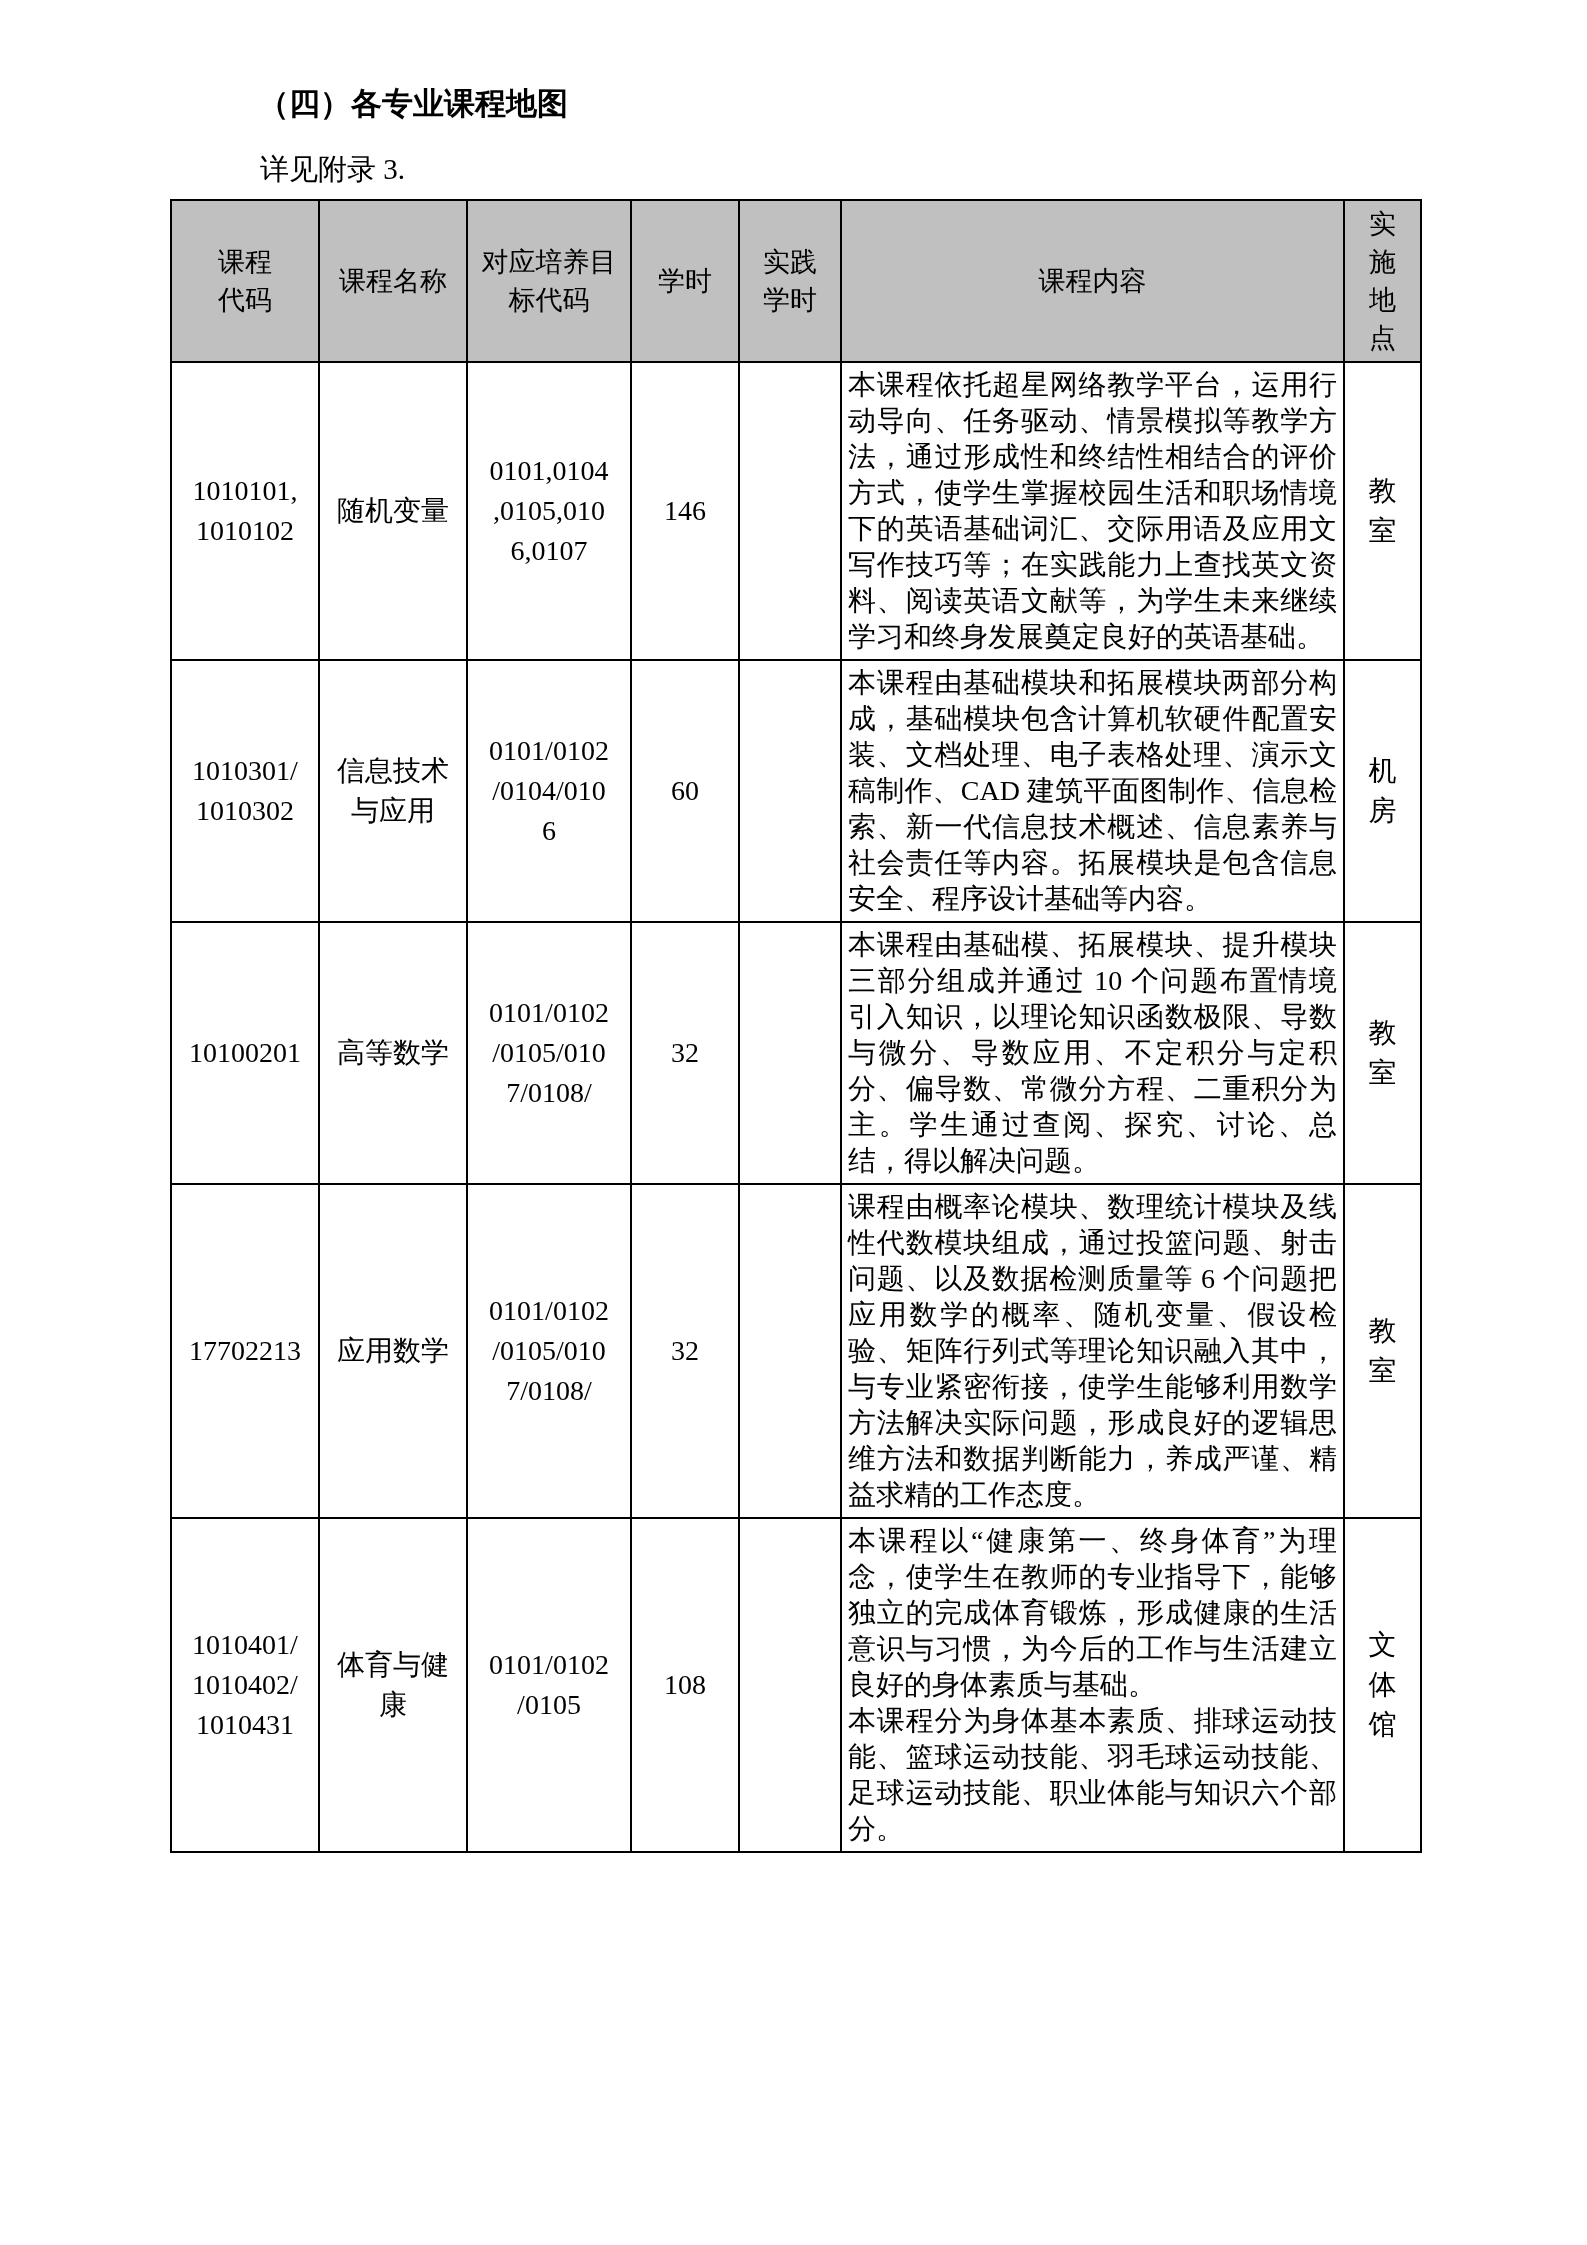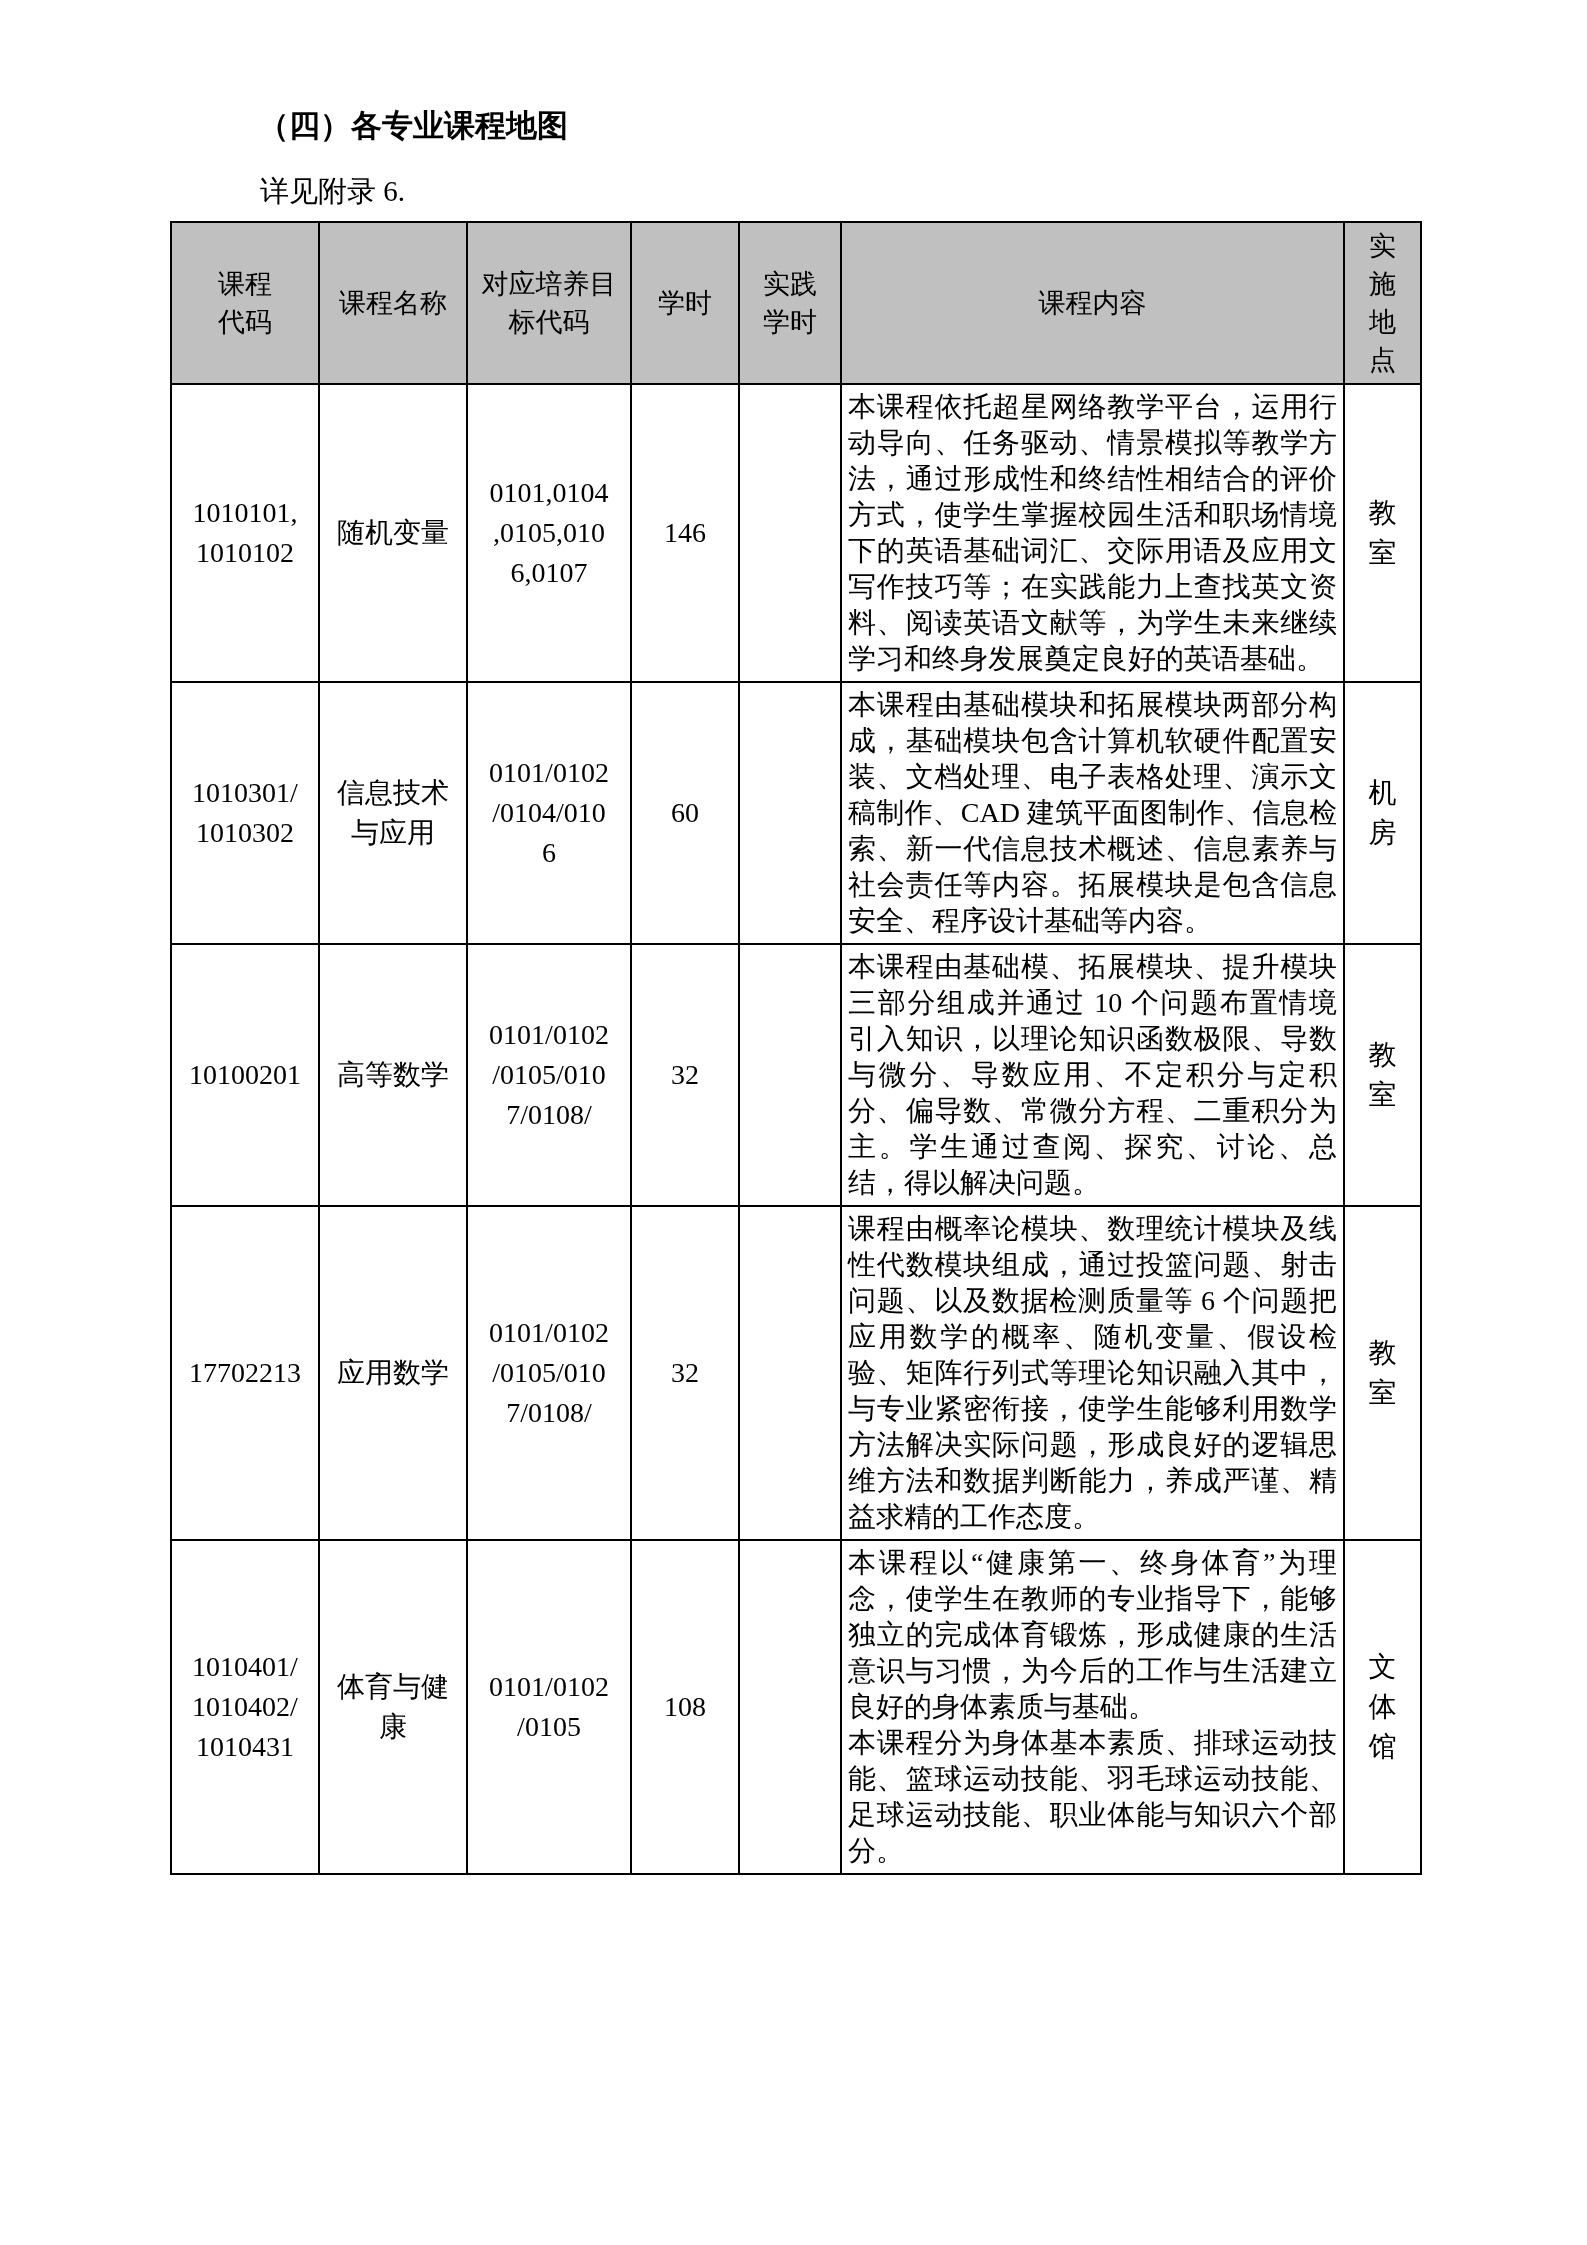--- a/index.html
+++ b/index.html
@@ -21,21 +21,21 @@
     margin-left:170px;
     width:1250px;
   }
   .h-sec{
     font-size:31px;
     font-weight:bold;
     line-height:40px;
     text-indent:88px;
     white-space:pre;
   }
-  .h-sec4{padding-top:106px;}
+  .h-sec4{padding-top:84px;}
   .para{
     font-size:29px;
     line-height:40px;
     text-indent:90px;
     margin-top:25px;
     white-space:pre;
   }
   .h-sec5{margin-top:22px;}
   .tbl-title{
     margin-top:18px;
@@ -93,21 +93,21 @@
   tr.r5{height:330px;}
   tr.rh{height:106px;}
 </style>
 </head>
 <body>
 
 <div class="page">
   <div class="content">
 
     <div class="h-sec h-sec4">（四）各专业课程地图</div>
-    <div class="para">详见附录 6.</div>
+    <div class="para">详见附录 3.</div>
 
     <table class="courses">
       <colgroup>
         <col style="width:148px">
         <col style="width:148px">
         <col style="width:164px">
         <col style="width:108px">
         <col style="width:102px">
         <col style="width:503px">
         <col style="width:77px">

